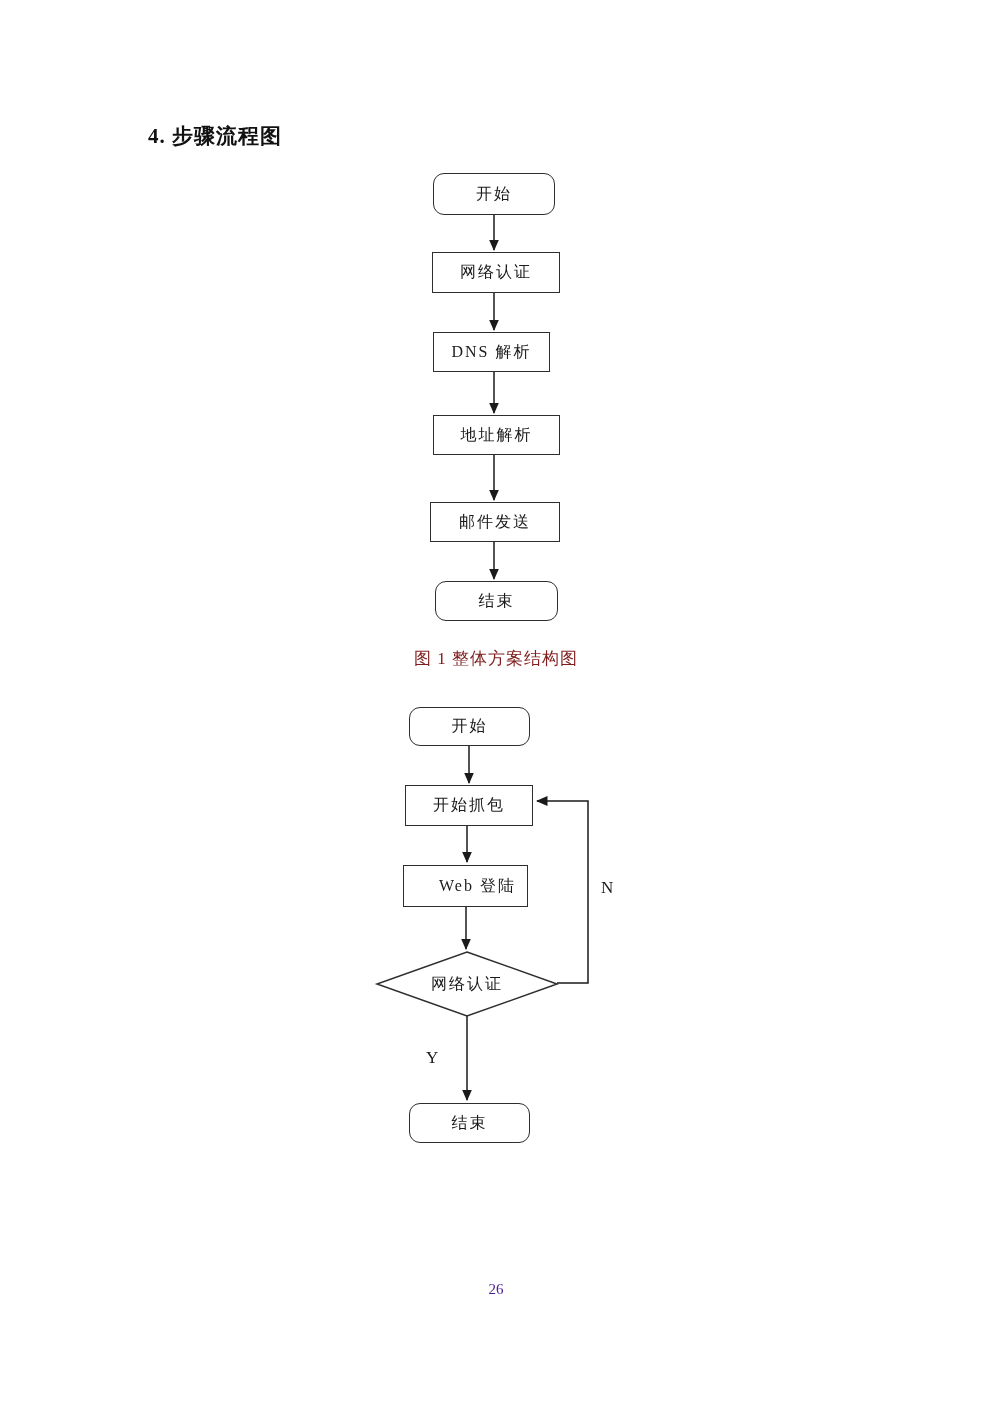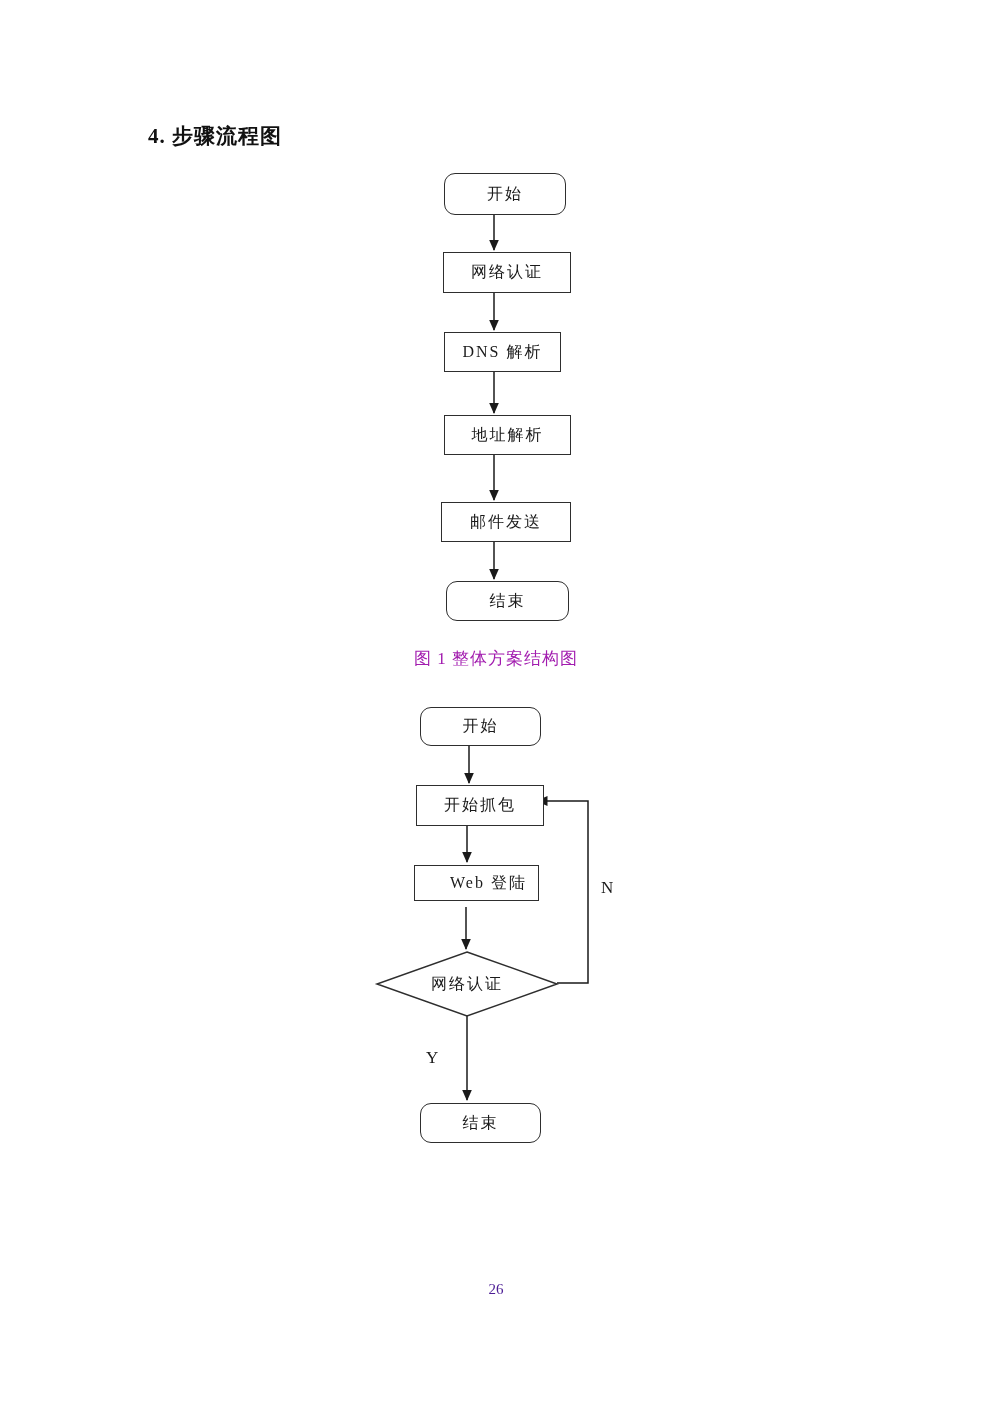--- a/index.html
+++ b/index.html
@@ -35,21 +35,20 @@
     box-sizing: border-box;
     border: 1.5px solid #2e2e2e;
     background: #ffffff;
     display: flex;
     align-items: center;
     justify-content: center;
     font-size: 16px;
     color: #1a1a1a;
     letter-spacing: 2px;
     white-space: nowrap;
-    margin-left: 11px;
   }
   .node.rounded {
     border-radius: 11px;
   }
   .diamond-label {
     position: absolute;
     display: flex;
     align-items: center;
     justify-content: center;
     font-size: 16px;
@@ -63,21 +62,21 @@
     font-size: 17px;
     color: #1a1a1a;
   }
   .caption {
     position: absolute;
     left: 0;
     width: 992px;
     text-align: center;
     font-size: 17px;
     letter-spacing: 1px;
-    color: #a21caf;
+    color: #7f1d1d;
   }
   .page-number {
     position: absolute;
     left: 0;
     width: 992px;
     text-align: center;
     font-size: 15px;
     color: #4c1d95;
   }
 </style>
@@ -118,21 +117,21 @@
   <div class="node" style="left:432px; top:252px; width:128px; height:41px;">网络认证</div>
   <div class="node" style="left:433px; top:332px; width:117px; height:40px;">DNS 解析</div>
   <div class="node" style="left:433px; top:415px; width:127px; height:40px;">地址解析</div>
   <div class="node" style="left:430px; top:502px; width:130px; height:40px;">邮件发送</div>
   <div class="node rounded" style="left:435px; top:581px; width:123px; height:40px;">结束</div>
 
   <div class="caption" style="top:647px;">图 1  整体方案结构图</div>
 
   <div class="node rounded" style="left:409px; top:707px; width:121px; height:39px;">开始</div>
   <div class="node" style="left:405px; top:785px; width:128px; height:41px;">开始抓包</div>
-  <div class="node" style="left:403px; top:865px; width:125px; height:36px;padding-left:24px;">Web 登陆</div>
+  <div class="node" style="left:403px; top:865px; width:125px; height:42px;padding-left:24px;">Web 登陆</div>
   <div class="diamond-label" style="left:397px; top:972px; width:140px; height:24px;">网络认证</div>
   <div class="node rounded" style="left:409px; top:1103px; width:121px; height:40px;">结束</div>
 
   <div class="branch-label" style="left:601px; top:878px;">N</div>
   <div class="branch-label" style="left:426px; top:1048px;">Y</div>
 
 
   <div class="page-number" style="top:1281px;">26</div>
 
 </div>

